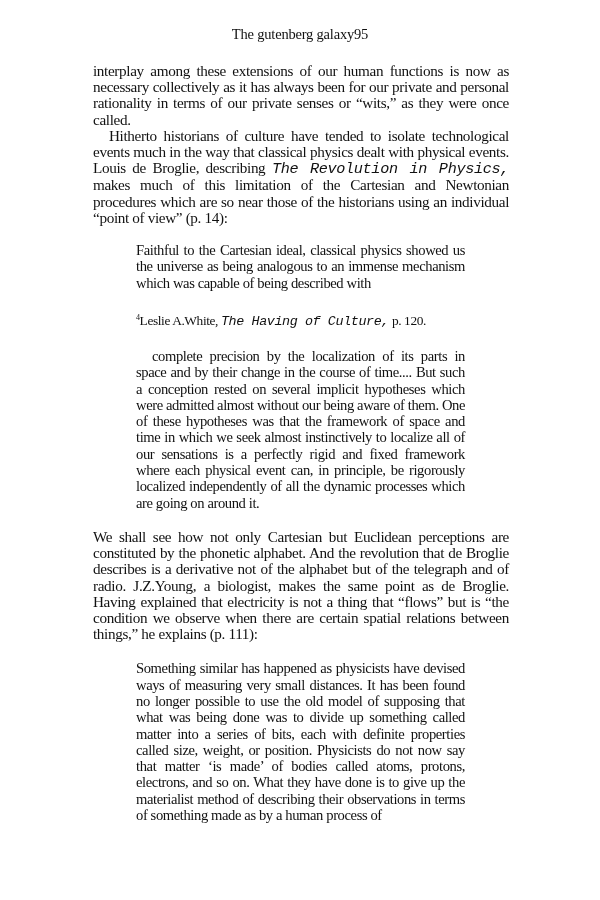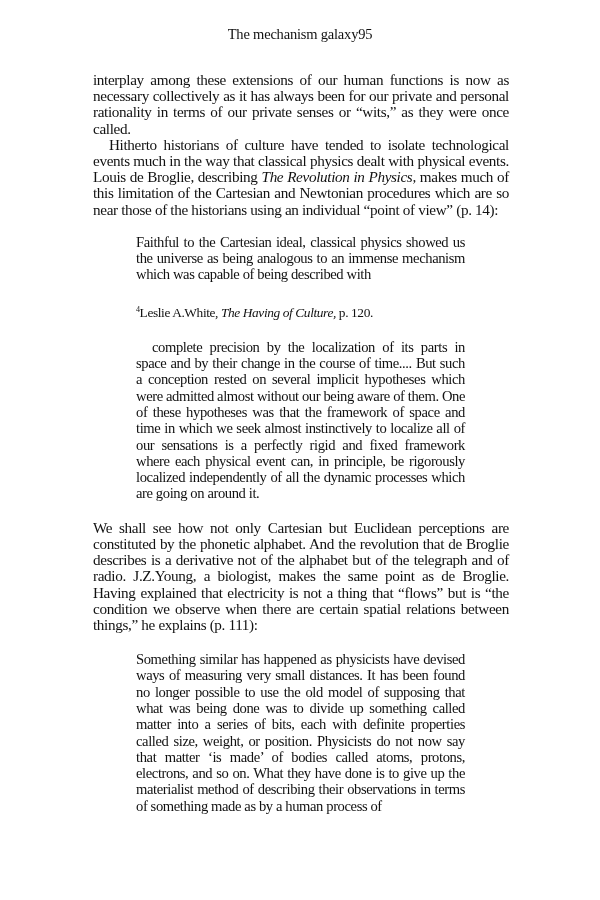--- a/index.html
+++ b/index.html
@@ -1,37 +1,37 @@
 <!DOCTYPE html>
 <html><head>
 <meta charset="utf-8">
 <style>
   html, body { margin: 0; padding: 0; background: #ffffff; }
   body { width: 600px; height: 900px; position: relative; overflow: hidden;
          font-family: "Liberation Serif", "DejaVu Serif", serif; color: #111; }
   .header { position: absolute; top: 26px; left: 0; width: 600px; text-align: center;
             font-size: 14.5px; letter-spacing: -0.2px; }
   .header .pg { }
-  .body { position: absolute; left: 93px; width: 416px; top: 72px;
+  .body { position: absolute; left: 93px; width: 416px; top: 63px;
           font-size: 15.2px; line-height: 16.2px; text-align: justify; letter-spacing: -0.35px; }
   .body p { margin: 0; }
   .indent { text-indent: 16px; }
   .quote { margin: 16px 0 0 43px !important; width: 329px; 
            font-size: 14.6px; line-height: 16.3px; letter-spacing: -0.4px; }
   .quote.cont { text-indent: 16px; margin-top: 18px !important; }
   .notes { margin: 18px 0 0 43px !important; font-size: 13.4px; line-height: 17px; letter-spacing: -0.4px; text-align: left; }
   .notes sup { font-size: 8px; vertical-align: 5px; }
   .after { margin-top: 18px !important; }
-  i { font-style: italic; }
+  i { font-style: italic; font-family: Liberation Mono, monospace; }
 </style>
 </head>
 <body>
 
 <div class="header">
-  <span>The mechanism galaxy</span><span class="pg">95</span>
+  <span>The gutenberg galaxy</span><span class="pg">95</span>
 </div>
 
 <div class="body">
   <p>interplay among these extensions of our human functions is now as necessary collectively as it has always been for our private and personal rationality in terms of our private senses or “wits,” as they were once called.</p>
   <p class="indent"><span>Hitherto historians of culture have tended to isolate technological events much in the way that classical physics dealt with physical events. Louis de Broglie, describing </span><i>The Revolution in Physics,</i><span> makes much of this limitation of the Cartesian and Newtonian procedures which are so near those of the historians using an individual “point of view” (p. 14):</span></p>
   <p class="quote">Faithful to the Cartesian ideal, classical physics showed us the universe as being analogous to an immense mechanism which was capable of being described with</p>
   <div class="notes">
     <div><sup>4</sup><span>Leslie A.White, </span><i>The Having of Culture,</i><span> p. 120.</span></div>
   </div>
   <p class="quote cont">complete precision by the localization of its parts in space and by their change in the course of time.... But such a conception rested on several implicit hypotheses which were admitted almost without our being aware of them. One of these hypotheses was that the framework of space and time in which we seek almost instinctively to localize all of our sensations is a perfectly rigid and fixed framework where each physical event can, in principle, be rigorously localized independently of all the dynamic processes which are going on around it.</p>

